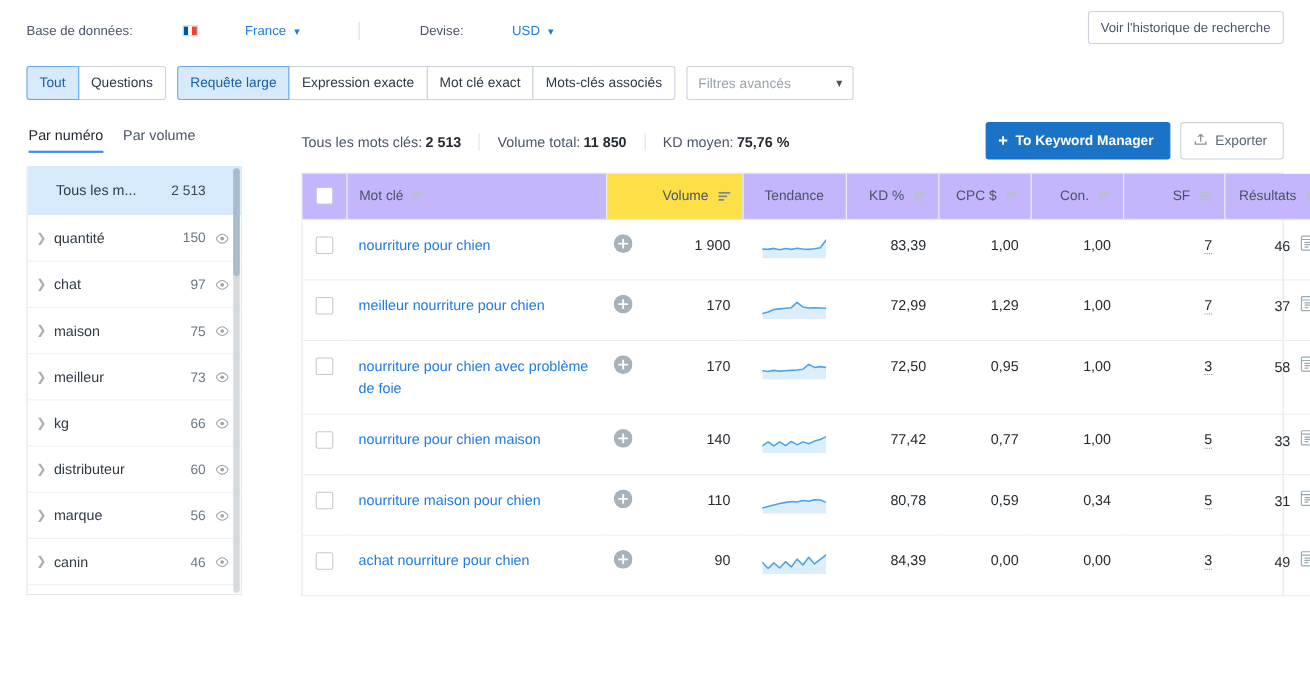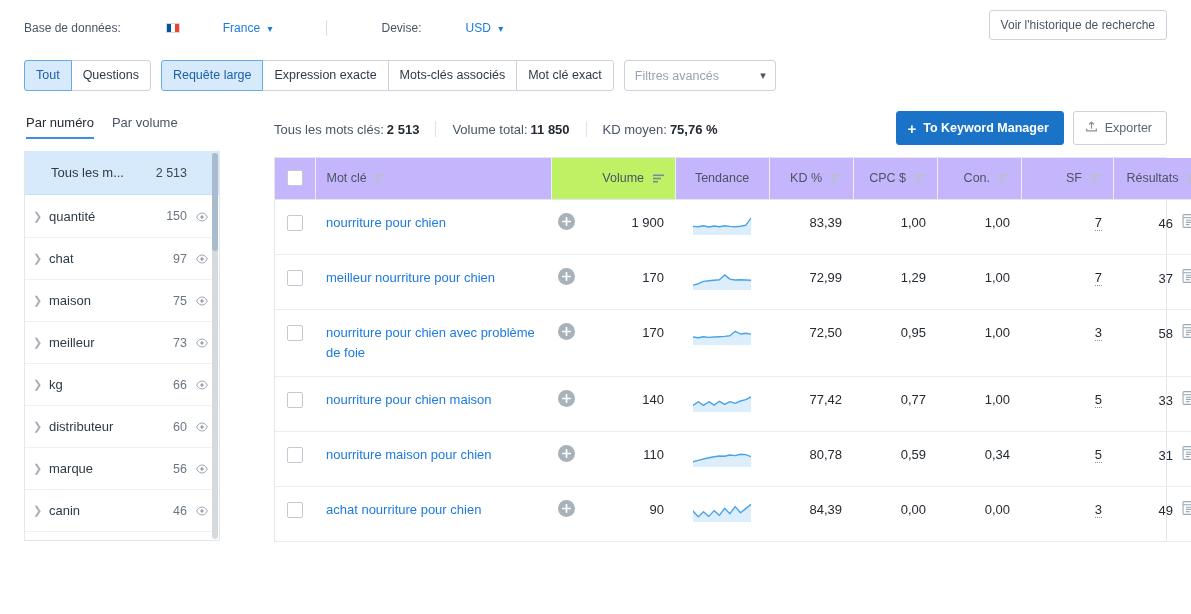--- a/index.html
+++ b/index.html
@@ -107,21 +107,21 @@
   
   #tbl-wrap { margin-top:14px; border:1px solid #e3e7eb; border-bottom:none; background:#fff; }
   table { border-collapse:collapse; width:100%; table-layout:fixed; }
   thead th {
     background:#c4b5fd; font-size:12.5px; font-weight:400; color:#4a5564;
     height:41px; border-bottom:1px solid #e3e7eb; border-right:1px solid #edf0f2;
     padding:0 11px; text-align:right; white-space:nowrap; vertical-align:middle;
   }
   thead th.th-chk { width:40px; padding:0; text-align:center; border-right:1px solid #edf0f2; }
   thead th.th-kw { text-align:left; width:236px; }
-  thead th.th-vol { width:124px; background:#bef264; }
+  thead th.th-vol { width:124px; background:#fde047; }
   thead th.th-trend { width:94px; text-align:center; }
   thead th.th-kd { width:84px; }
   thead th.th-cpc { width:84px; }
   thead th.th-con { width:84px; }
   thead th.th-sf { width:92px; }
   thead th.th-res { width:96px; border-right:none; }
   .sorticon { display:inline-block; margin-left:5px; vertical-align:-1px; }
 
   tbody td {
     font-size:13px; color:#242a31; border-bottom:1px solid #eaedf0;
@@ -166,22 +166,22 @@
 
 <div id="filter-bar">
   <div class="btn-group" id="fgroup-a">
       <button class="fbtn active">Tout</button>
       <button class="fbtn">Questions</button>
     </div>
   <div class="gap"></div>
   <div class="btn-group" id="fgroup-b">
       <button class="fbtn active">Requête large</button>
       <button class="fbtn">Expression exacte</button>
+      <button class="fbtn">Mot clé exact</button>
       <button class="fbtn">Mots-clés associés</button>
-      <button class="fbtn">Mot clé exact</button>
     </div>
   <div id="adv-filter">
     <span>Filtres avancés</span>
     <span class="chev">▾</span>
   </div>
 </div>
 
 <div id="content">
 
   <div id="sidebar">

